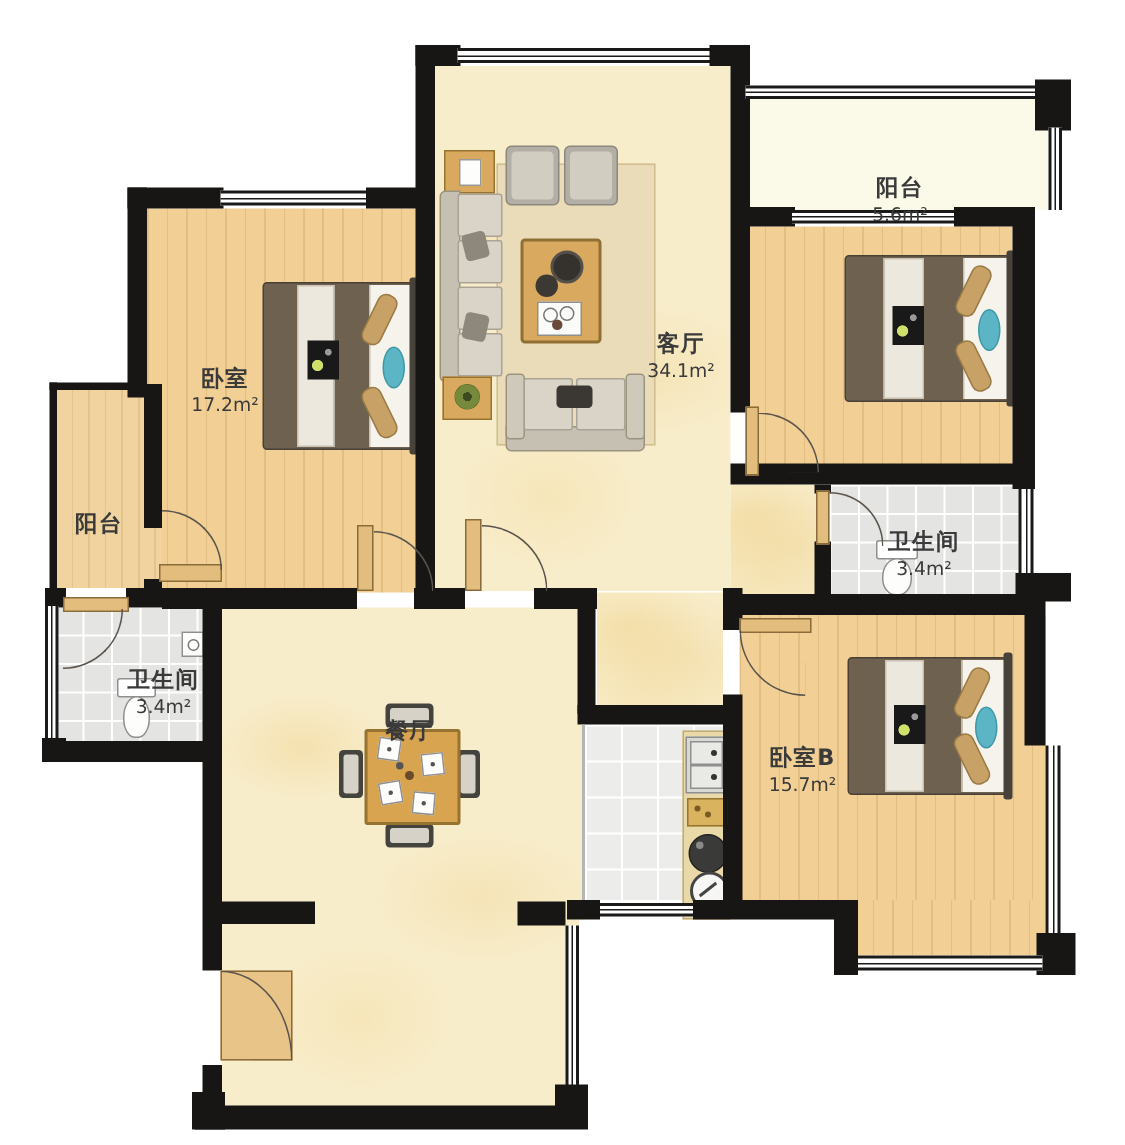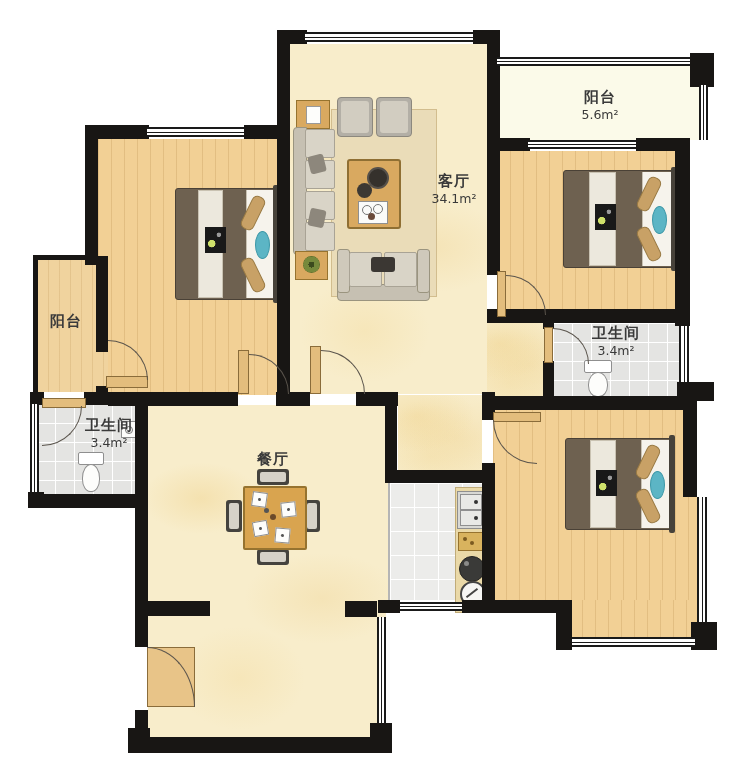--- a/index.html
+++ b/index.html
@@ -26,21 +26,21 @@
   .pale{background:#fbfae9;}
   .win-h{background:#fff;border-top:2px solid #1a1a1a;border-bottom:2px solid #1a1a1a;box-sizing:border-box;}
   .win-h::after{content:"";position:absolute;left:0;right:0;top:50%;height:1px;margin-top:-.5px;background:#1a1a1a;}
   .win-v{background:#fff;border-left:2px solid #1a1a1a;border-right:2px solid #1a1a1a;box-sizing:border-box;}
   .win-v::after{content:"";position:absolute;top:0;bottom:0;left:50%;width:1px;margin-left:-.5px;background:#1a1a1a;}
   .arc{box-sizing:border-box;border:1.6px solid #5a544c;background:transparent;}
   .arc-tr{border-left:none!important;border-bottom:none!important;border-top-right-radius:100% 100%;}
   .arc-br{border-left:none!important;border-top:none!important;border-bottom-right-radius:100% 100%;}
   .arc-bl{border-right:none!important;border-top:none!important;border-bottom-left-radius:100% 100%;}
   .panel{background:#e3bd7d;border:1px solid #8a6c3a;box-sizing:border-box;}
-  .room-label{text-align:center;color:#3a3a3a;line-height:1.25;pointer-events:none;}
+  .room-label{text-align:center;color:#3a3a3a;line-height:1.25;pointer-events:none;margin-top:28px;}
   .rname{font-size:15px;font-weight:700;letter-spacing:1px;}
   .rarea{font-size:12.5px;font-weight:500;}
   
   .bed .duvet{position:absolute;inset:0;background:#6e6150;border:1px solid #4a4136;border-radius:3px;}
   .bed .runner{position:absolute;top:2%;bottom:2%;left:23%;width:24%;background:#ece8dd;border:1px solid #c9c2b2;box-sizing:border-box;}
   .bed .device{position:absolute;left:29%;top:35%;width:21px;height:26px;background:#191919;
        background-image:radial-gradient(circle at 32% 64%,#cfe16b 0 3.5px,transparent 4px),
                         radial-gradient(circle at 66% 30%,#9a9a9a 0 2px,transparent 2.5px);}
   .bed .mattress{position:absolute;right:2%;top:2%;bottom:2%;width:27%;background:#f6f3ec;border-left:1px solid #c8c1b2;}
   .bed .bolster-a,.bed .bolster-b{position:absolute;width:12px;height:34px;background:#c8a166;border:1px solid #997a44;border-radius:6px;}
@@ -294,21 +294,25 @@
 
   <div class="abs panel" style="left:493px;top:412px;width:48px;height:10px;"></div>
   <div class="abs arc arc-bl" style="left:493px;top:420px;width:44px;height:44px;"></div>
 
   <div class="abs panel" style="left:42px;top:398px;width:44px;height:10px;"></div>
   <div class="abs arc arc-br" style="left:42px;top:406px;width:40px;height:40px;"></div>
 
   <div class="abs panel" style="left:147px;top:647px;width:48px;height:60px;background:#e8c488;"></div>
   <div class="abs arc arc-tr" style="left:147px;top:647px;width:48px;height:60px;"></div>
 
-  <div class="abs room-label" style="left:418px;top:172px;width:72px;">
+  <div class="abs room-label" style="left:105px;top:215px;width:90px;">
+    <div class="rname">卧室</div>
+    <div class="rarea">17.2m²</div>
+  </div>
+  <div class="abs room-label" style="left:418px;top:192px;width:72px;">
     <div class="rname">客厅</div>
     <div class="rarea">34.1m²</div>
   </div>
   <div class="abs room-label" style="left:560px;top:88px;width:80px;">
     <div class="rname">阳台</div>
     <div class="rarea">5.6m²</div>
   </div>
   <div class="abs room-label" style="left:575px;top:324px;width:82px;">
     <div class="rname">卫生间</div>
     <div class="rarea">3.4m²</div>
@@ -318,14 +322,18 @@
     <div class="rarea"></div>
   </div>
   <div class="abs room-label" style="left:70px;top:416px;width:78px;">
     <div class="rname">卫生间</div>
     <div class="rarea">3.4m²</div>
   </div>
   <div class="abs room-label" style="left:243px;top:450px;width:60px;">
     <div class="rname">餐厅</div>
     <div class="rarea"></div>
   </div>
+  <div class="abs room-label" style="left:496px;top:468px;width:78px;">
+    <div class="rname">卧室B</div>
+    <div class="rarea">15.7m²</div>
+  </div>
 
 </div>
 
 </body></html>

